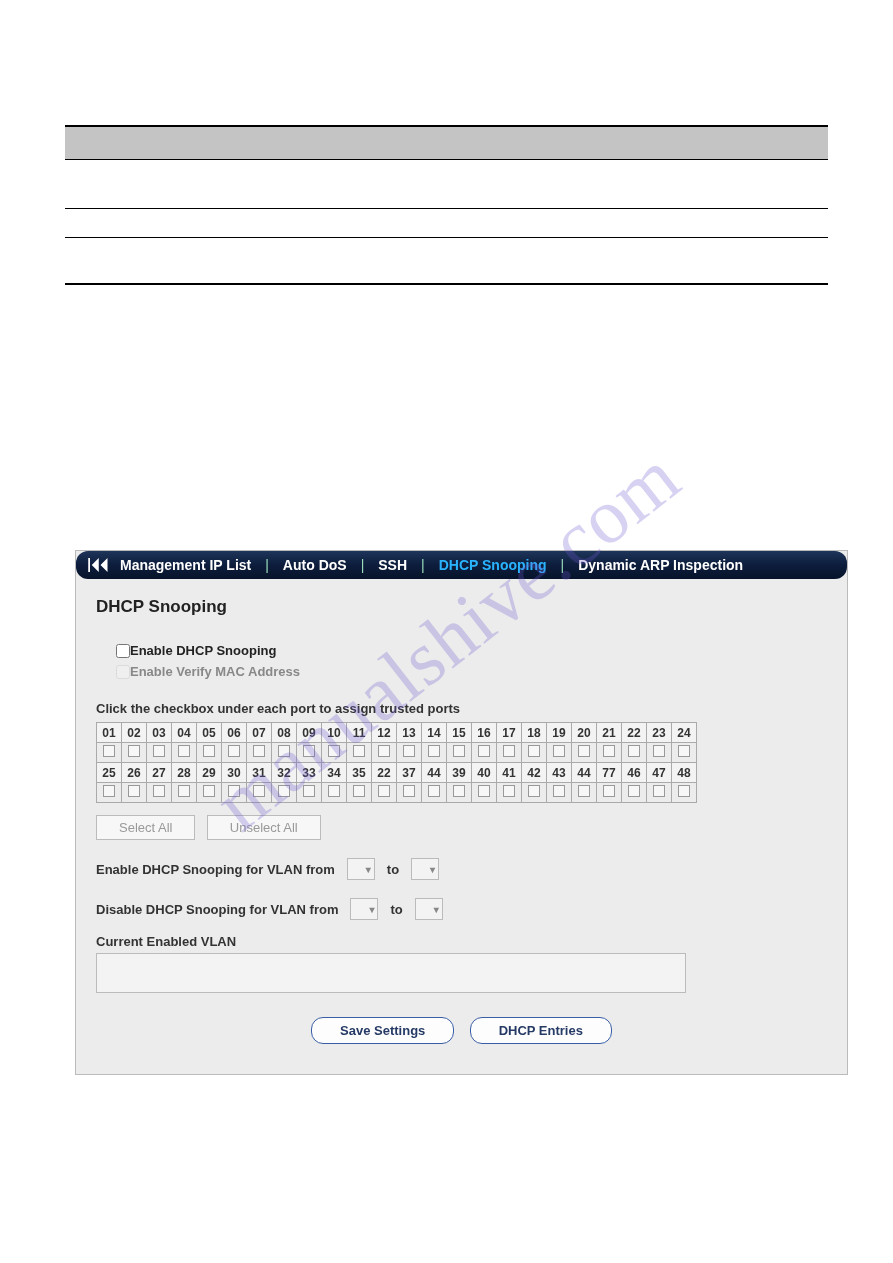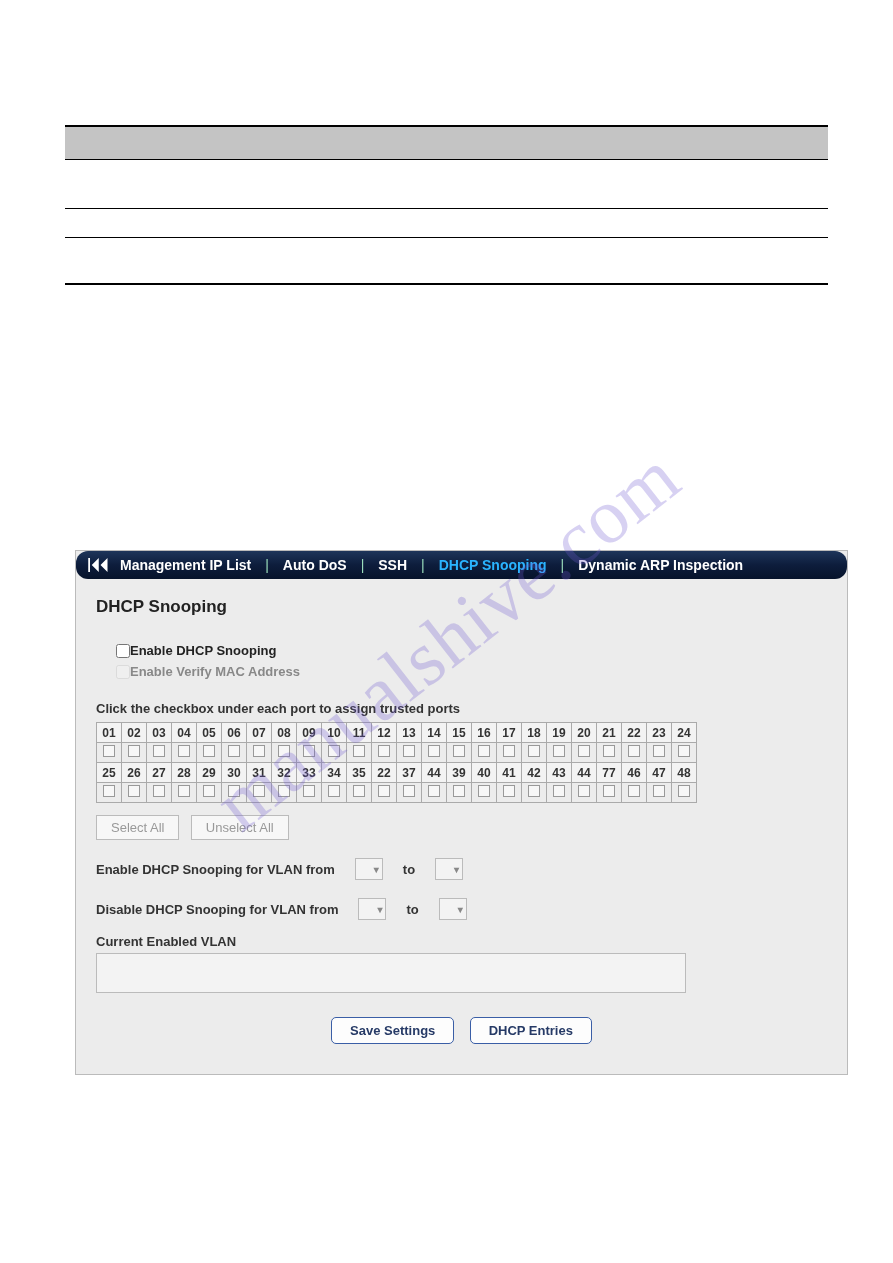--- a/index.html
+++ b/index.html
@@ -72,49 +72,49 @@
     padding:0;
   }
   .port-table td.cbcell { background:#ececec; }
   .port-table td.cbcell span {
     display:inline-block; width:12px; height:12px;
     border:1px solid #999; background:#f7f7f7;
   }
 
   .btn-lite {
     display:inline-block;
-    padding: 4px 14px;
+    padding: 4px 22px;
     font-size: 13px;
     color: #999;
     background: #f7f7f7;
     border: 1px solid #bbb;
     margin-right: 8px;
     cursor: default;
   }
 
-  .vlan-row { margin: 18px 0 0 0; display:flex; align-items:center; gap:20px; font-weight:bold; font-size:13px; }
+  .vlan-row { margin: 18px 0 0 0; display:flex; align-items:center; gap:12px; font-weight:bold; font-size:13px; }
   .vlan-row .dd {
     width:28px; height:22px; border:1px solid #bbb; background:#f3f3f3;
     display:inline-flex; align-items:center; justify-content:flex-end; padding-right:3px;
     color:#888; font-size:10px;
   }
 
   .cur-label { font-weight:bold; font-size:13px; margin-top:14px; }
   .cur-box { margin-top:4px; width: 590px; height: 40px; border:1px solid #bbb; background:#f3f3f3; }
 
   .bottom-btns { text-align:center; margin-top: 24px; }
   .btn {
     display:inline-block;
-    padding: 5px 18px;
+    padding: 5px 28px;
     font-size: 13px;
     color: #263a66;
     font-weight: bold;
     background: #fdfdfd;
     border: 1px solid #3a5ea6;
-    border-radius: 5px;
+    border-radius: 12px;
     margin: 0 6px;
     cursor: pointer;
   }
 
   .watermark {
     position: absolute;
     left: 50%; top: 640px;
     transform: translate(-50%, -50%) rotate(-38deg);
     font-size: 78px;
     color: rgba(110, 90, 210, 0.28);

